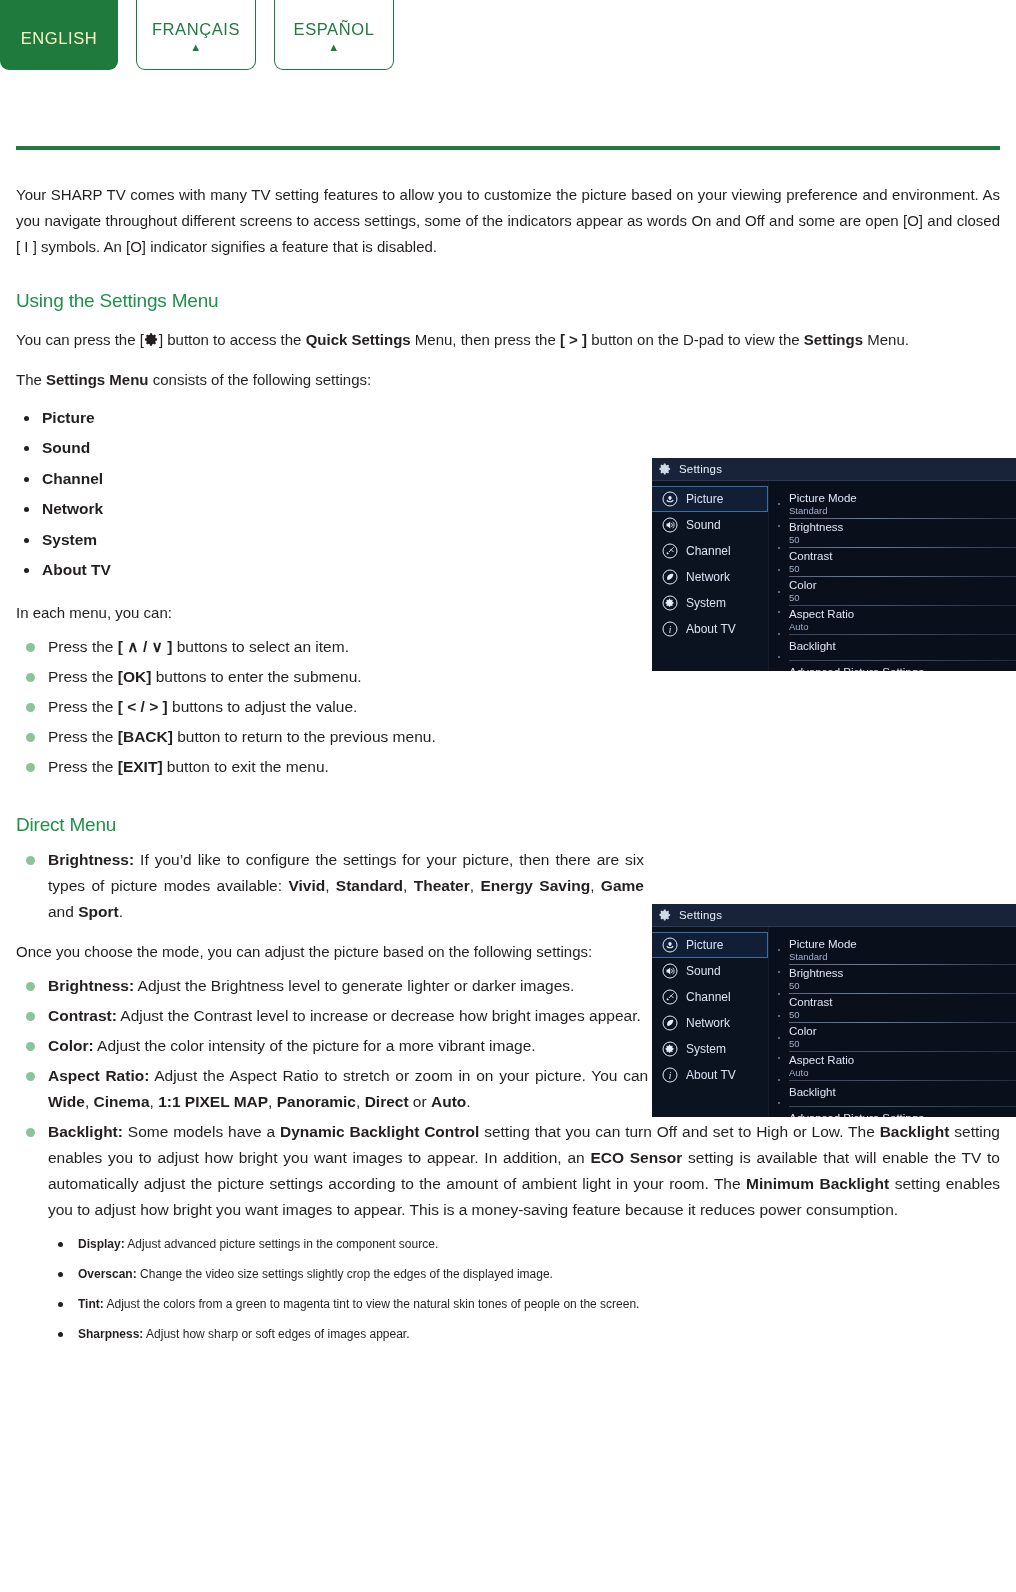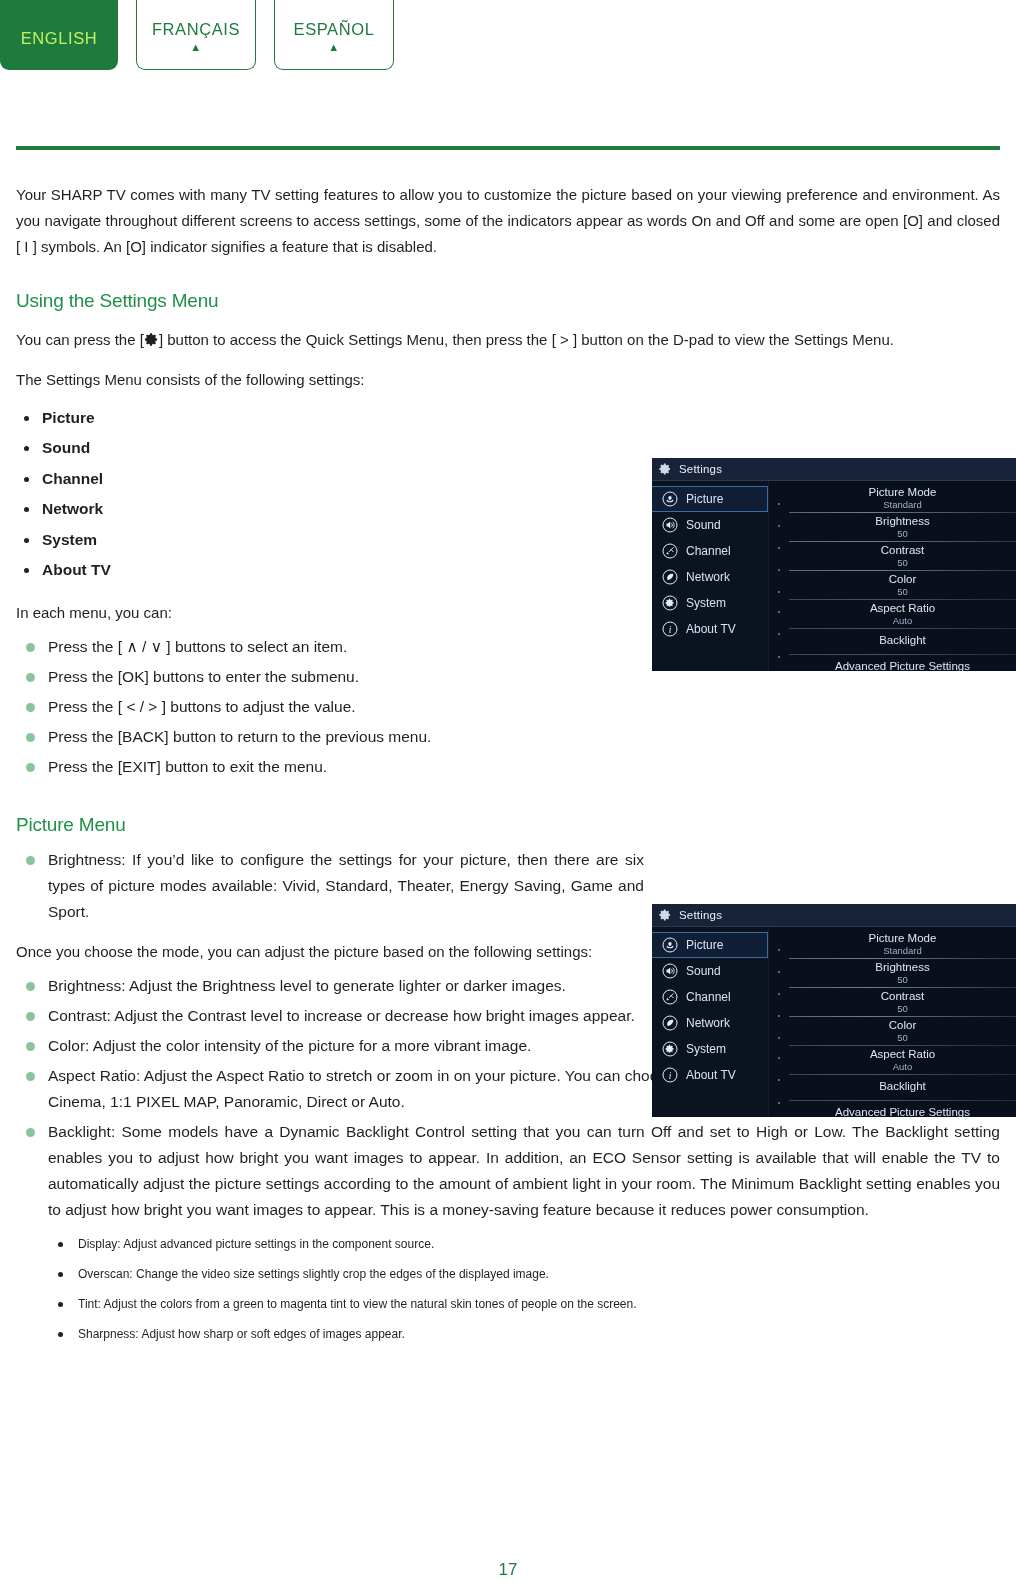--- a/index.html
+++ b/index.html
@@ -29,21 +29,21 @@
     flex-direction: column;
     align-items: center;
     justify-content: center;
     font-size: 16.5px;
     letter-spacing: 0.6px;
     font-family: "Liberation Sans", sans-serif;
   }
   .lang-tab.active {
     width: 118px;
     background: #1f7a3d;
-    color: #bef264;
+    color: #fef9c3;
     border-bottom-left-radius: 9px;
     border-bottom-right-radius: 9px;
     padding-top: 6px;
     align-items: center;
   }
   .lang-tab.inactive {
     width: 120px;
     margin-left: 18px;
     background: #ffffff;
     color: #1f7a3d;
@@ -97,21 +97,21 @@
   h2.section {
     margin: 30px 0 10px 0;
     font-size: 19px;
     font-weight: normal;
     color: #1f9149;
     letter-spacing: -0.2px;
     line-height: 1.2;
   }
   h2.section.picture-menu { color: #1f9149; margin-top: 34px; }
 
-  b, strong { font-weight: normal; color: #231f20; }
+  b, strong { font-weight: bold; color: #231f20; }
 
   
   ul.dotlist {
     margin: 10px 0 0 0;
     padding: 0;
     list-style: none;
   }
   ul.dotlist li {
     position: relative;
     padding-left: 26px;
@@ -231,23 +231,22 @@
     width: 17px; height: 17px;
     margin-right: 8px;
     flex: 0 0 17px;
     display: flex; align-items: center; justify-content: center;
   }
   .tv-side .row .nm { white-space: nowrap; }
 
   .tv-list {
     flex: 1;
     padding-left: 20px;
-    padding-top: 3px;
+    padding-top: 9px;
     position: relative;
-    text-align: center;
   }
   .tv-item { position: relative; padding-top: 2px; }
   .tv-item .lbl {
     color: #dce6f5;
     font-size: 11.5px;
     line-height: 13px;
   }
   .tv-item .val {
     color: #9fb0c8;
     font-size: 9.5px;
@@ -330,21 +329,21 @@
     <p class="body tight">In each menu, you can:</p>
 
     <ul class="greenlist">
       <li><span>Press the </span><b>[ ∧ / ∨ ]</b><span> buttons to select an item.</span></li>
       <li><span>Press the </span><b>[OK]</b><span> buttons to enter the submenu.</span></li>
       <li><span>Press the </span><b>[ &lt; / &gt; ]</b><span> buttons to adjust the value.</span></li>
       <li><span>Press the </span><b>[BACK]</b><span> button to return to the previous menu.</span></li>
       <li><span>Press the </span><b>[EXIT]</b><span> button to exit the menu.</span></li>
     </ul>
 
-    <h2 class="section picture-menu">Picture Menu</h2>
+    <h2 class="section picture-menu">Direct Menu</h2>
 
     <ul class="greenlist">
       <li class="narrow"><b>Brightness:</b><span> If you’d like to configure the settings for your picture, then there are six types of picture modes available: </span><b>Vivid</b>, <b>Standard</b>, <b>Theater</b>, <b>Energy Saving</b>, <b>Game</b> and <b>Sport</b><span>.</span></li>
     </ul>
 
     <p class="body narrow tight">Once you choose the mode, you can adjust the picture based on the following settings:</p>
 
     <ul class="greenlist">
       <li class="narrow"><b>Brightness:</b><span> Adjust the Brightness level to generate lighter or darker images.</span></li>
       <li class="narrow"><b>Contrast:</b><span> Adjust the Contrast level to increase or decrease how bright images appear.</span></li>
@@ -589,15 +588,14 @@
         </div>
         <div class="tv-item tall">
           <div class="lbl">Advanced Picture Settings</div>
 
         </div>
 
       </div>
     </div>
   </div>
 
-  <div class="page-num">17</div>
 
 </div>
 
 </body></html>

